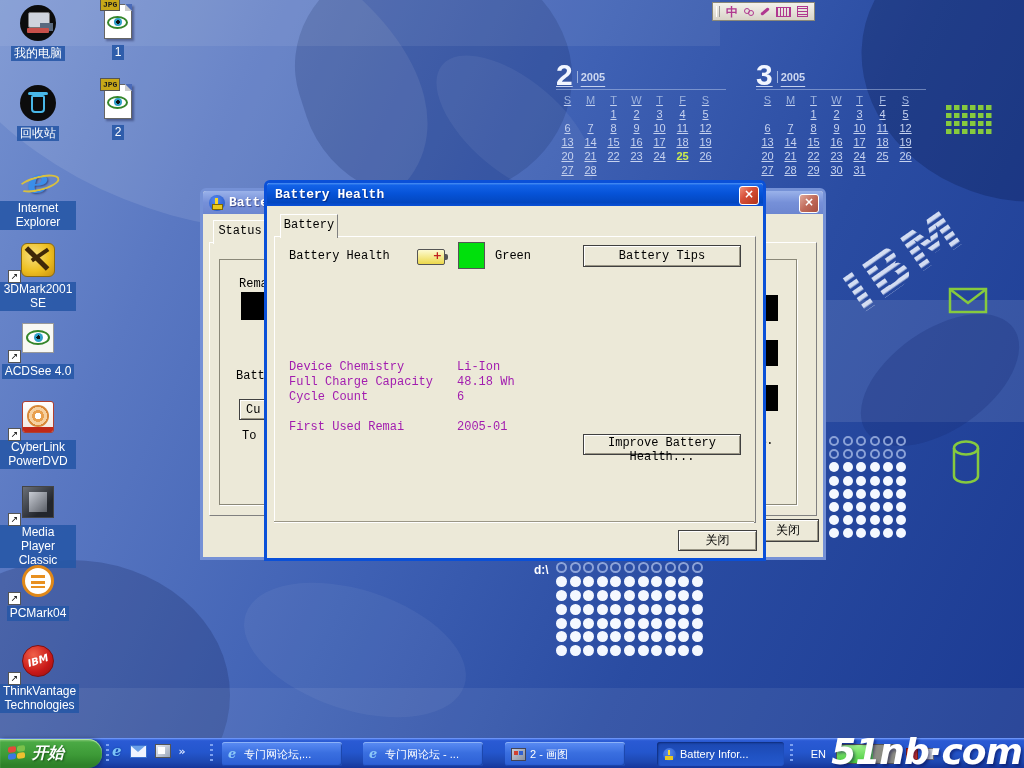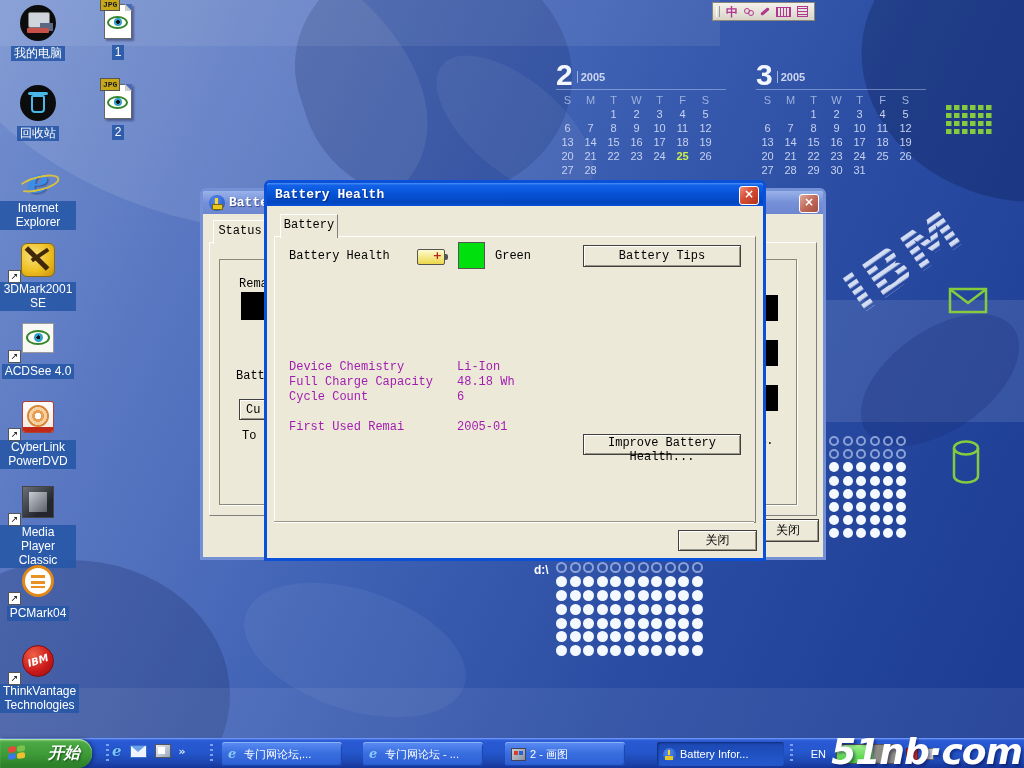--- a/index.html
+++ b/index.html
@@ -14,21 +14,21 @@
   .wp-s4{left:-90px;top:560px;width:320px;height:270px;background:rgba(8,20,70,.20);border-radius:50%;}
   .wp-s5{left:0;top:688px;width:1024px;height:50px;background:rgba(255,255,255,.07);}
   .wp-s6{left:860px;top:-70px;width:320px;height:270px;background:rgba(5,15,60,.25);border-radius:50%;transform:rotate(15deg);}
   .wp-s7{left:0;top:0;width:720px;height:46px;background:rgba(255,255,255,.07);}
   .wp-l1{left:420px;top:80px;width:190px;height:92px;background:rgba(255,255,255,.06);border-radius:50%;transform:rotate(40deg);}
   .wp-l2{left:590px;top:420px;width:210px;height:110px;background:rgba(255,255,255,.05);border-radius:50%;transform:rotate(-28deg);}
   .wp-l3{left:240px;top:590px;width:230px;height:120px;background:rgba(255,255,255,.05);border-radius:50%;transform:rotate(18deg);}
   .wp-l4{left:850px;top:330px;width:180px;height:100px;background:rgba(20,40,110,.25);border-radius:50%;transform:rotate(-35deg);}
 
   
-  .cal{position:absolute;width:170px;color:#c6d2ef;}
+  .cal{position:absolute;width:170px;color:#c6d2ef;text-decoration:underline;}
   .cal-hd{height:28px;}
   .cal-m{font:bold 30px "Liberation Sans",sans-serif;color:#f2f6ff;}
   .cal-y{font:bold 11px "Liberation Sans",sans-serif;color:#cdd8f0;border-left:1px solid #9db2dd;padding-left:3px;margin-left:4px;vertical-align:4px;}
   .cal-grid{display:grid;grid-template-columns:repeat(7,23px);row-gap:2px;border-top:1px solid rgba(200,215,245,.45);padding-top:4px;margin-top:3px;
     font:11px "Liberation Sans",sans-serif;text-align:center;}
   .cal-h{color:#9db2dd;}
   .cal-d{color:#c6d2ef;}
   .cal-d.hl{color:#cdee4d;font-weight:bold;}
 
   
@@ -123,24 +123,24 @@
   .bh-l{display:inline-block;width:168px;}
   .batt-icon{position:absolute;width:26px;height:14px;background:linear-gradient(#fdfad0,#ecd84a);border:1px solid #555;border-radius:2px;}
   .batt-icon::before{content:"";position:absolute;right:-4px;top:4px;width:3px;height:6px;background:#555;border-radius:0 2px 2px 0;}
   .batt-icon::after{content:"+";position:absolute;right:2px;top:-1px;color:#c02020;font:bold 11px/14px "DejaVu Sans",sans-serif;}
   .status-square{position:absolute;width:25px;height:25px;border:1px solid #555;}
 
   
   .taskbar{position:absolute;left:0;bottom:0;width:1024px;height:30px;z-index:5;
     background:linear-gradient(180deg,#4b79e8 0%,#2a5ad4 6%,#2456cd 45%,#1d47b0 80%,#15359a 100%);
     border-top:1px solid #6a93f8;box-sizing:border-box;}
-  .startbtn{position:absolute;left:0;top:0;height:29px;width:92px;border-radius:0 14px 14px 0;
+  .startbtn{position:absolute;left:0;top:0;height:29px;width:102px;border-radius:0 14px 14px 0;
     background:linear-gradient(180deg,#7ec46f 0%,#4aa944 12%,#3d9a37 55%,#2e8129 90%);
     box-shadow:inset 0 1px 1px #b8e8a8,2px 0 4px rgba(0,0,30,.4);
-    display:flex;align-items:center;gap:22px;padding-left:8px;box-sizing:border-box;cursor:pointer;}
+    display:flex;align-items:center;gap:6px;padding-left:8px;box-sizing:border-box;cursor:pointer;}
   .startbtn .slabel{color:#fff;font:bold italic 16px "Liberation Sans",sans-serif;text-shadow:1px 1px 2px rgba(0,40,0,.6);}
   .winflag{width:18px;height:15px;display:grid;grid-template-columns:8px 8px;grid-template-rows:6px 6px;gap:1px;transform:skewY(-6deg);}
   .winflag span{border-radius:2px;}
   .wf-r{background:#e24a3a;} .wf-g{background:#7cc14b;} .wf-b{background:#3b78e0;} .wf-y{background:#f0c030;}
   .tb-sep{position:absolute;top:5px;width:3px;height:20px;background:repeating-linear-gradient(180deg,#7ba0f0 0 2px,transparent 2px 5px);}
   .ql{position:absolute;left:112px;top:4px;display:flex;align-items:center;gap:8px;}
   .ql-ie{font:bold italic 15px/16px "DejaVu Serif",serif;color:#7cc4f8;text-shadow:0 0 2px #0a3a90;}
   .ql-oe{width:15px;height:11px;background:#f0f4ff;border:1px solid #3a70d0;position:relative;}
   .ql-oe::before{content:"";position:absolute;left:0;top:0;border-left:7px solid transparent;border-right:7px solid transparent;border-top:6px solid #6aa0e8;}
   .ql-desk{width:14px;height:12px;background:linear-gradient(135deg,#e8ecf4,#9aa6b8);border:1px solid #555;position:relative;}

